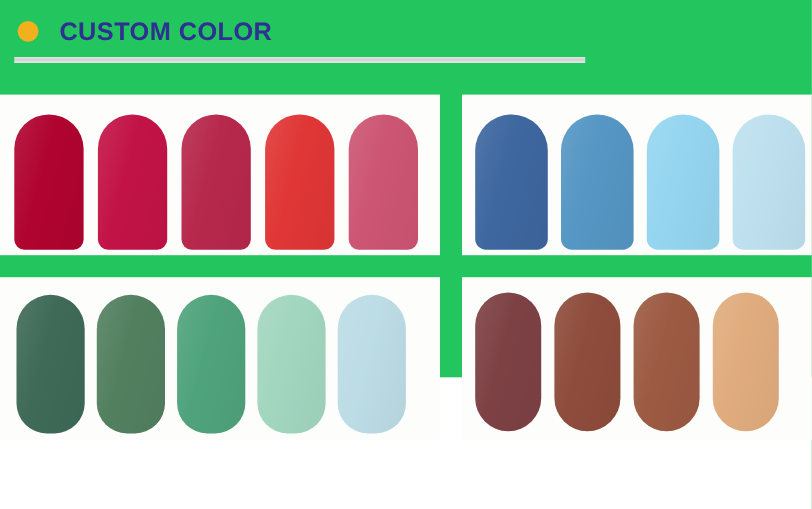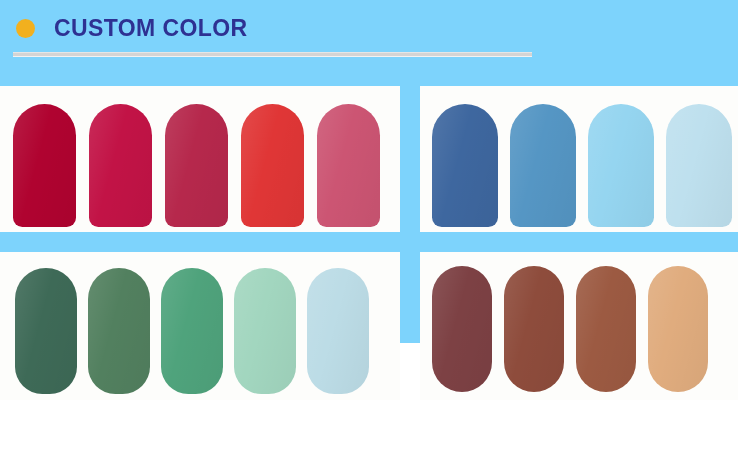--- a/index.html
+++ b/index.html
@@ -13,21 +13,21 @@
     background: #ffffff;
     font-family: "Liberation Sans", sans-serif;
     overflow: hidden;
     position: relative;
   }
 
   #page {
     position: relative;
     width: 738px;
     height: 343px;
-    background: #7dd3fc;
+    background: #22c55e;
   }
 
   
   .header {
     position: absolute;
     left: 0;
     top: 0;
     width: 738px;
     height: 56px;
   }

